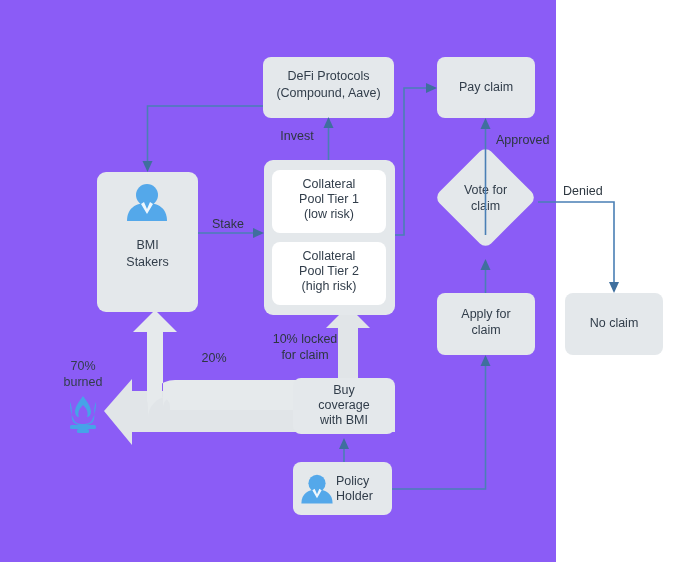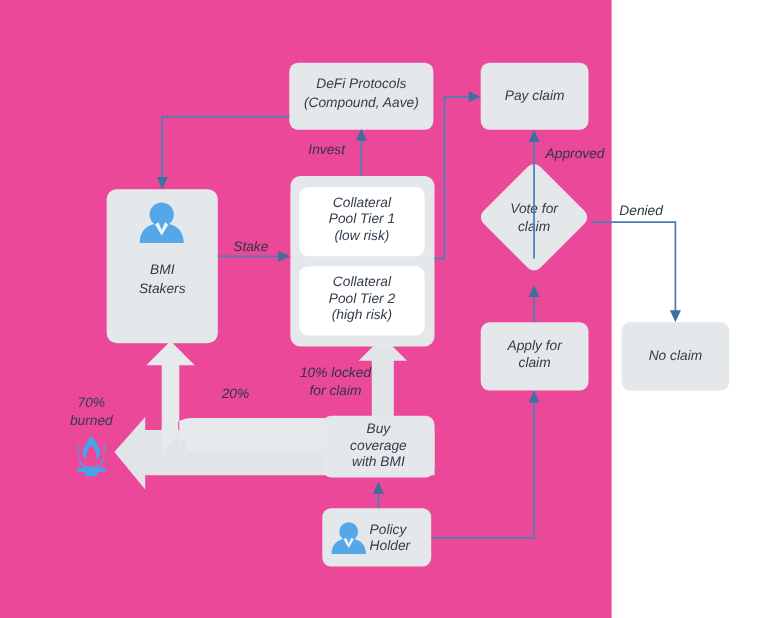--- a/index.html
+++ b/index.html
@@ -1,18 +1,18 @@
 <!DOCTYPE html>
 <html><head>
 <meta charset="utf-8">
 <style>
   html,body{margin:0;padding:0;background:#ffffff;}
   body{width:700px;height:562px;overflow:hidden;
        font-family:"Liberation Sans","DejaVu Sans",sans-serif;}
-  #stage{position:relative;width:556px;height:562px;background:#ec4899;font-style:italic;}
+  #stage{position:relative;width:556px;height:562px;background:#8b5cf6;}
   svg#diagram{position:absolute;inset:0;width:700px;height:562px;}
   .node-rect{fill:#e4e8eb;}
   .inner-rect{fill:#ffffff;}
   .diamond{fill:#e4e8eb;}
   .gray-flow{fill:#e1e5e8;}
   .gray-flow-2{fill:#e6eaec;}
   .edge{stroke:#4a7fb5;stroke-width:1.6;fill:none;}
   .edge-head{fill:#3f6f9e;}
   .node-text{fill:#313d4a;font-size:12.5px;font-family:"Liberation Sans","DejaVu Sans",sans-serif;text-anchor:middle;}
   .node-text.left{text-anchor:start;}

